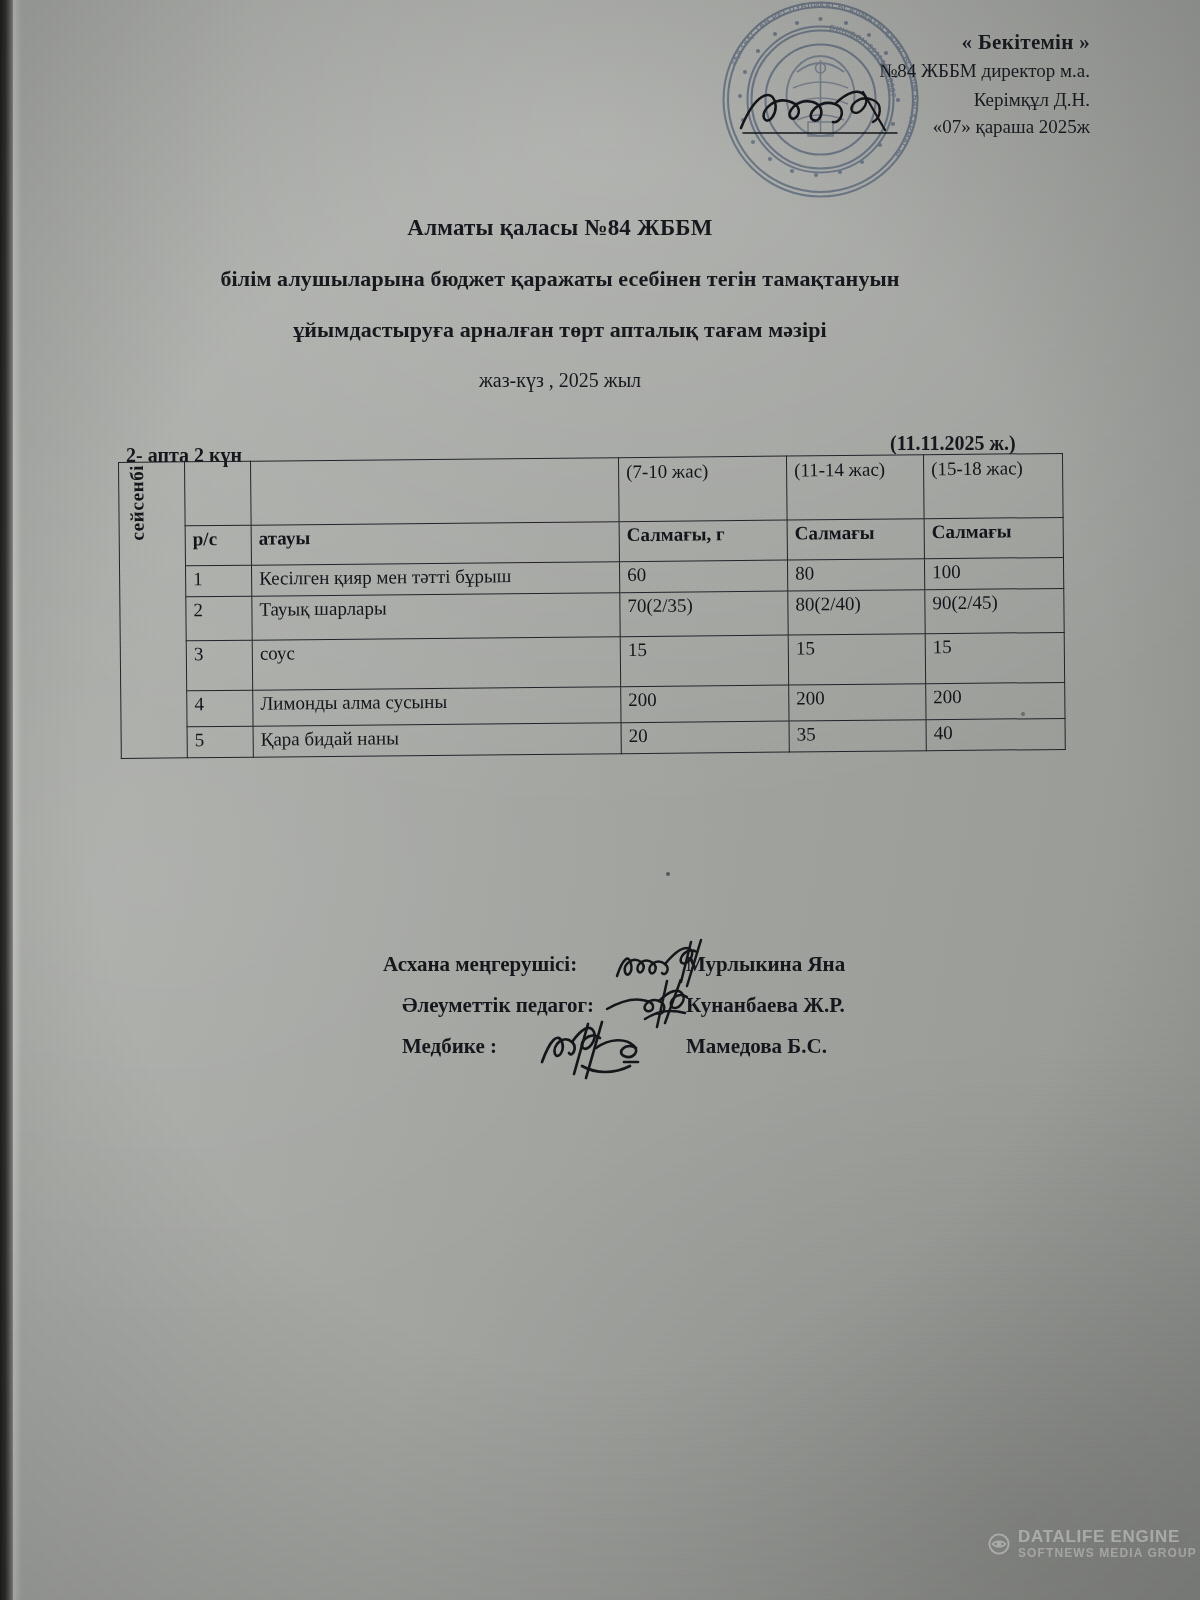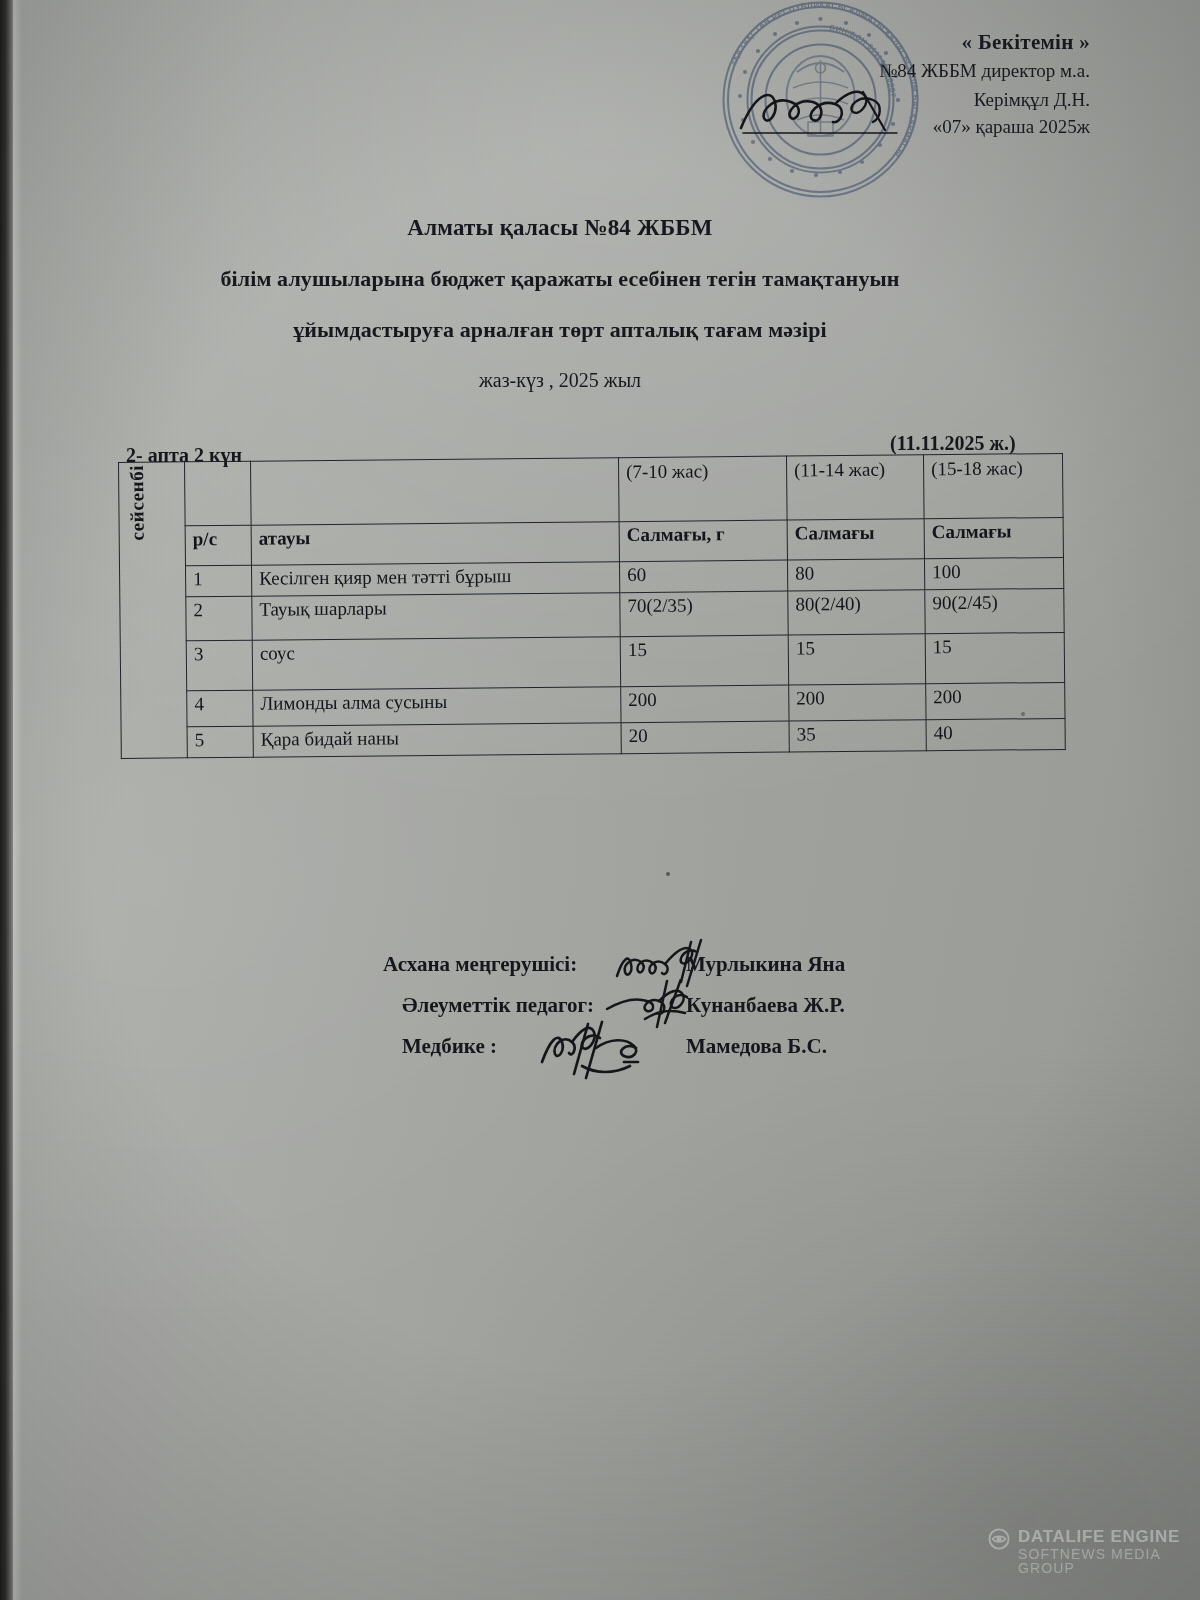--- a/index.html
+++ b/index.html
@@ -138,30 +138,30 @@
     position:absolute;left:666px;top:872px;width:4px;height:4px;
     background:#3a3c40;border-radius:50%;opacity:.75;
   }
   #ink-dot2{
     position:absolute;left:1021px;top:712px;width:4px;height:4px;
     background:#4a4c50;border-radius:50%;opacity:.6;
   }
 
   
   #watermark{
-    position:absolute;left:988px;top:1528px;display:flex;align-items:flex-start;gap:8px;
+    position:absolute;left:988px;top:1528px;display:flex;align-items:flex-end;gap:8px;
     opacity:.42;
   }
   #watermark .wm-text{line-height:1;}
   #watermark .wm-main{
     font-family:"Liberation Sans",sans-serif;font-size:17px;font-weight:bold;
     color:#e9ebe8;letter-spacing:.7px;
   }
   #watermark .wm-sub{
-    font-family:"Liberation Sans",sans-serif;font-size:14px;font-weight:normal;
+    font-family:"Liberation Sans",sans-serif;font-size:12px;font-weight:bold;
     color:#dcdedb;letter-spacing:1.1px;margin-top:2px;
   }
 </style>
 </head>
 <body>
 
 <div id="paper"></div>
 <div id="edge-left"></div>
 <div id="edge-left-hi"></div>
 <div id="grain"></div>

